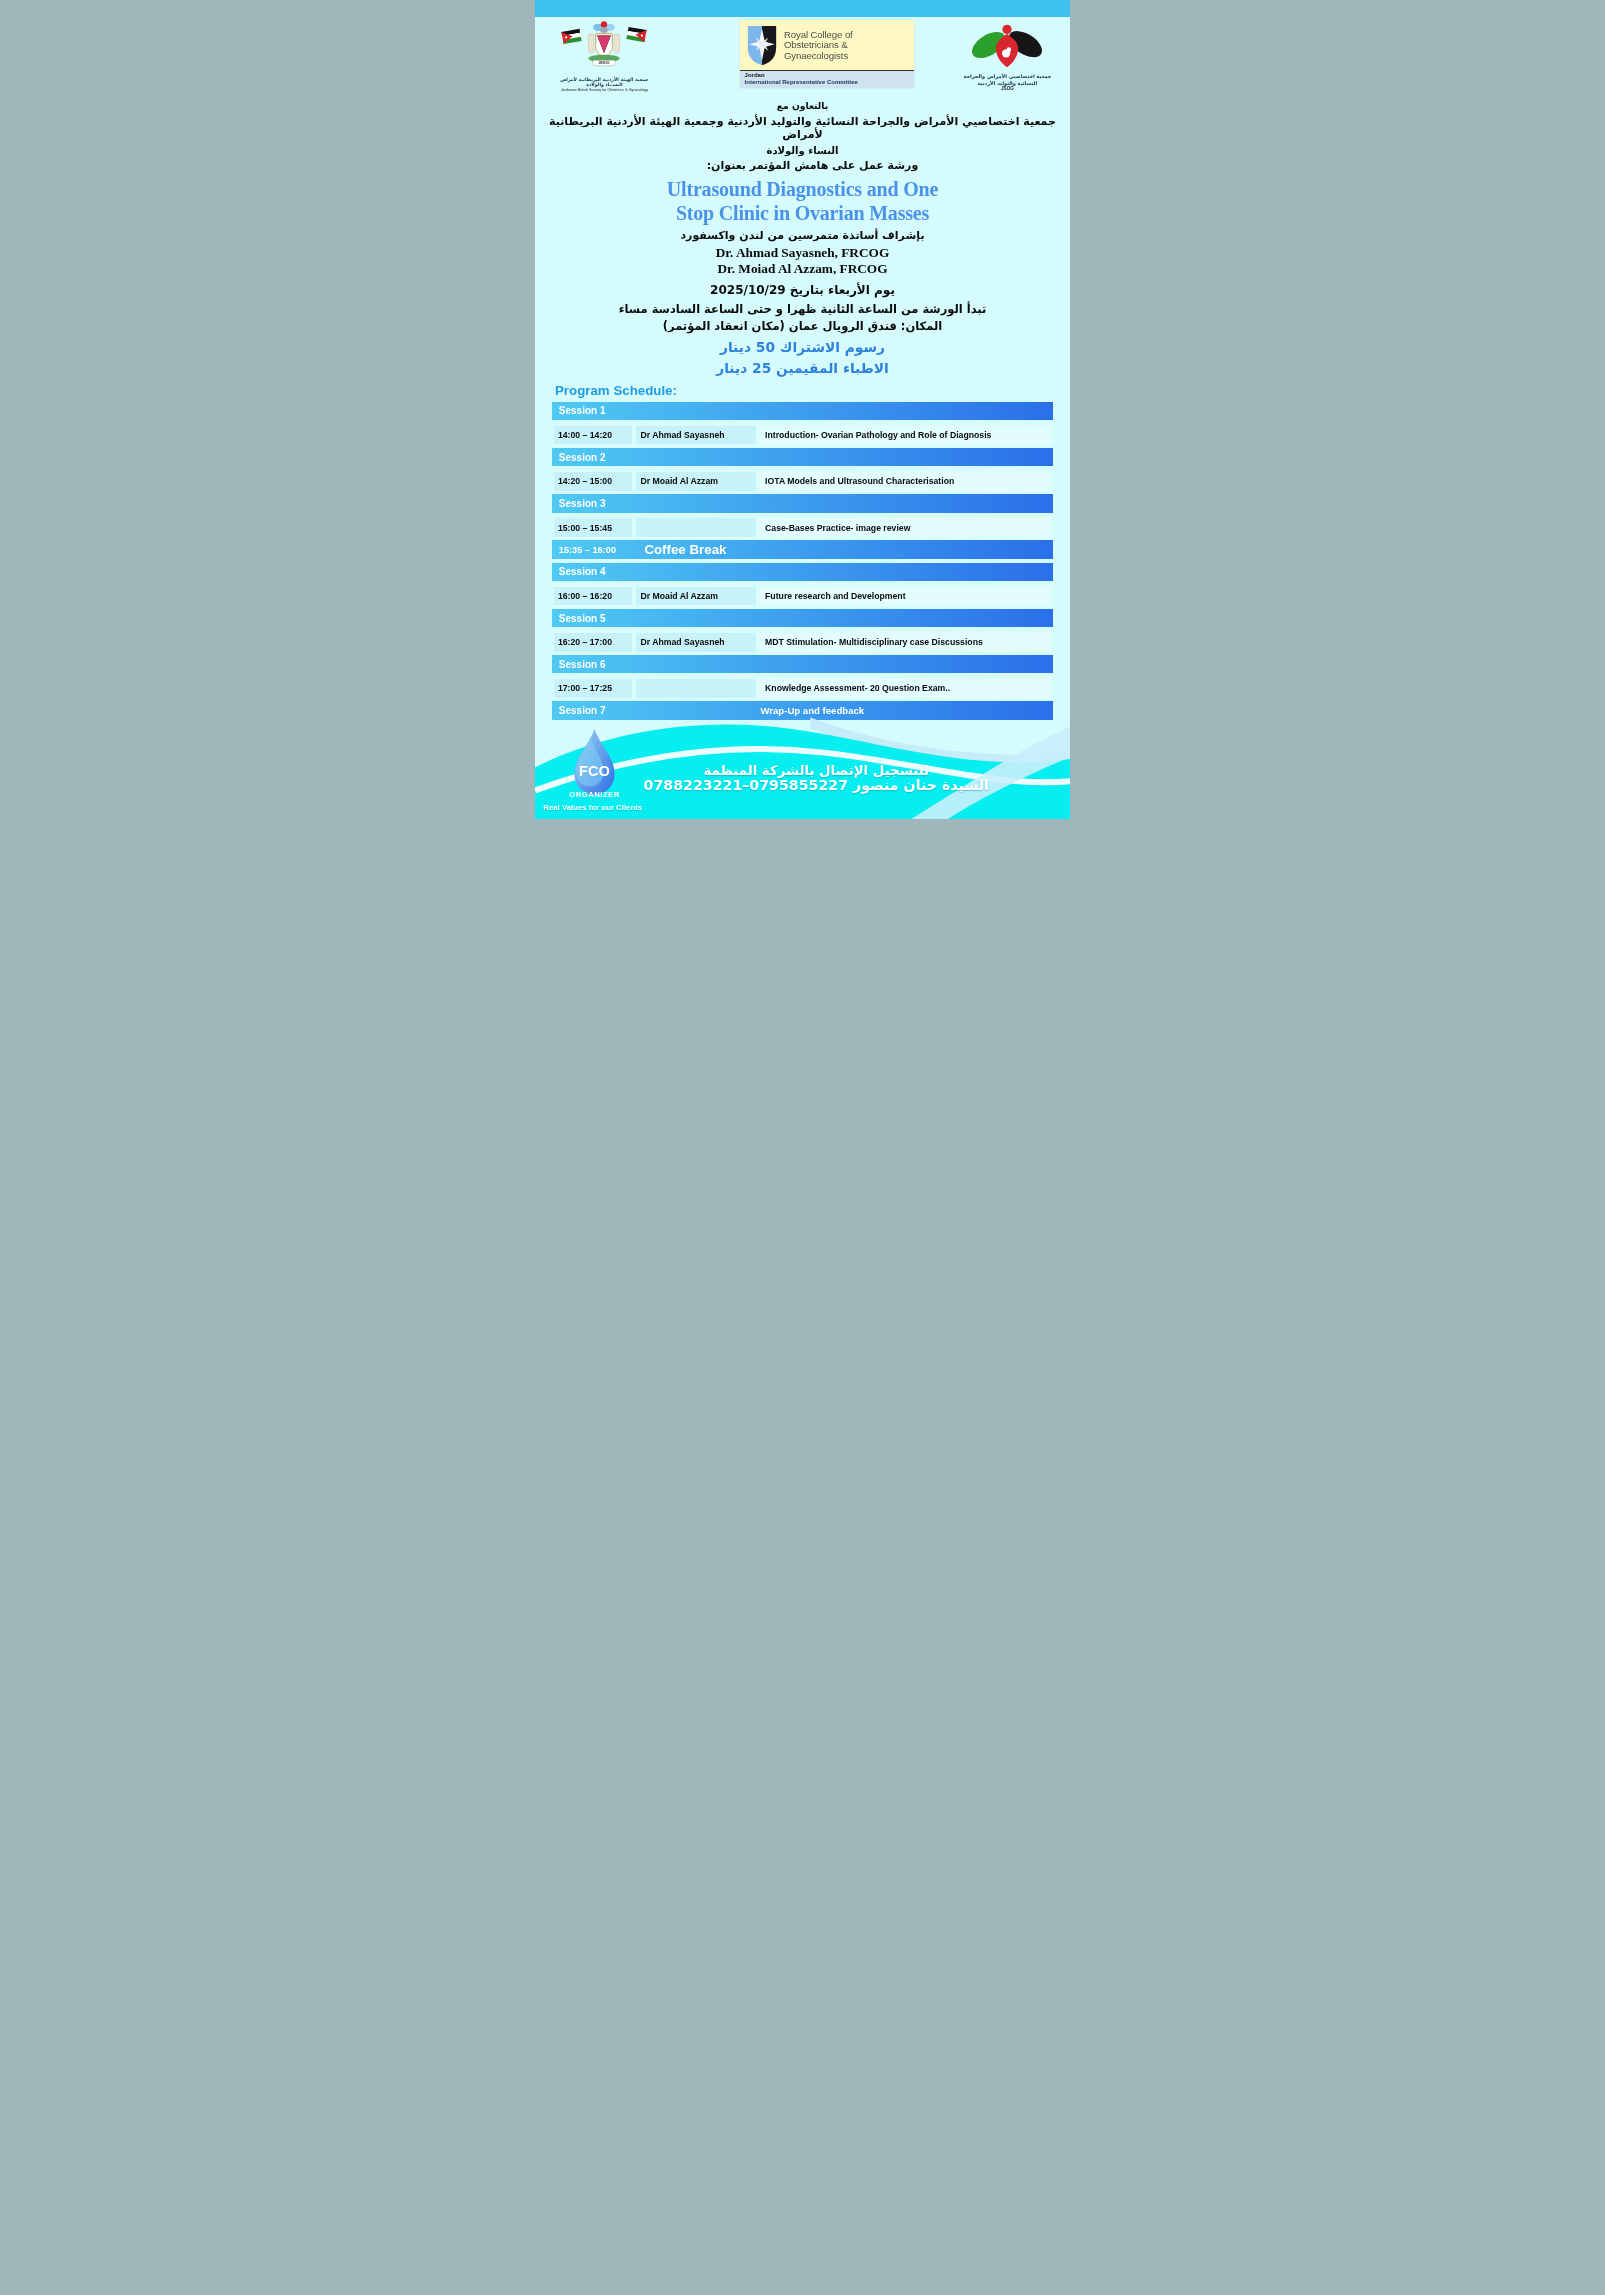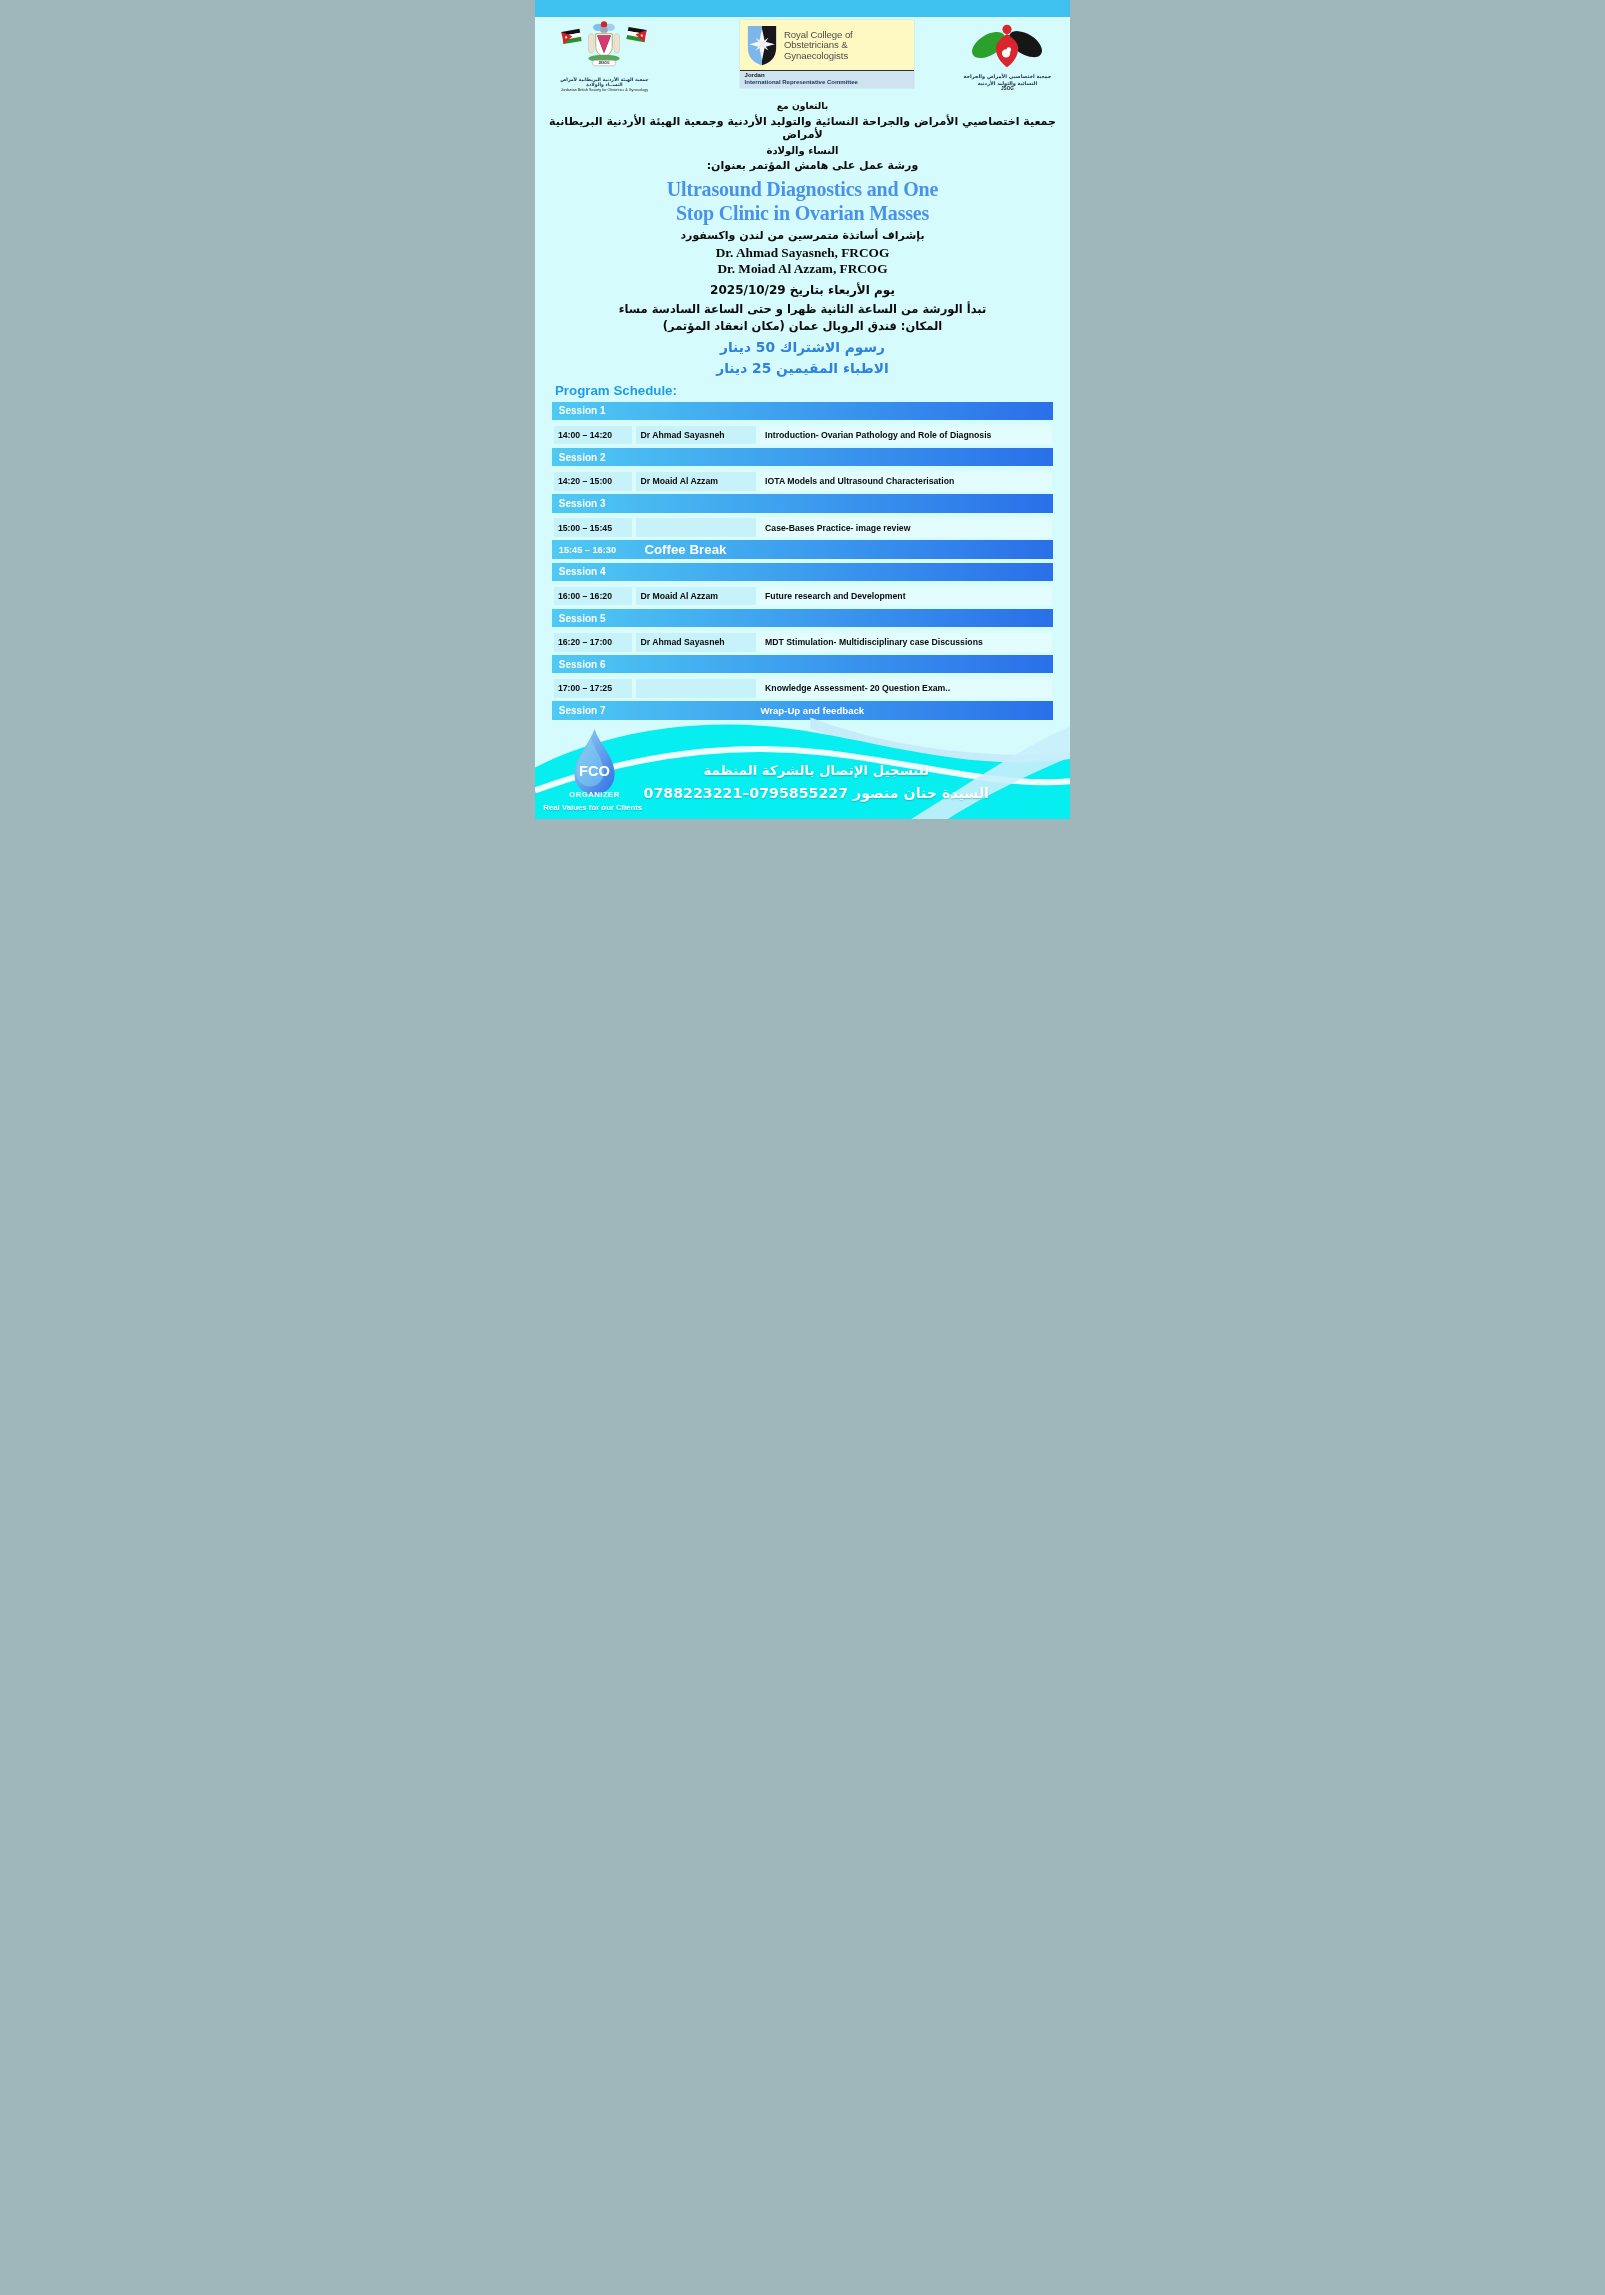--- a/index.html
+++ b/index.html
@@ -52,21 +52,21 @@
   .cell.speaker{width:120px;background:var(--cell-bg,#c8f2fa);padding:0 4.6px;}
   .cell.topic{flex:1;background:var(--cell-topic-bg,#e3fdfe);padding:0 5.5px;}
   
   .footer{position:absolute;left:0;right:0;bottom:0;height:106px;}
   .footer svg.waves{position:absolute;inset:0;width:100%;height:100%;}
   .fco{position:absolute;left:29px;top:15.6px;width:61px;text-align:center;}
   .fco-tagline{position:absolute;left:8.3px;top:90px;width:129px;color:#fff;font-weight:bold;font-size:7.8px;
                text-align:left;text-shadow:0 0.5px 0.9px rgba(0,130,150,.4);}
   .contact1{position:absolute;top:50px;left:27.5px;right:0;text-align:center;color:#fff;font-size:13.3px;
             text-shadow:0 0.9px 1.4px rgba(0,130,150,.45);}
-  .contact2{position:absolute;top:72px;left:27.5px;right:0;text-align:center;color:#fff;font-size:14.2px;
+  .contact2{position:absolute;top:64px;left:27.5px;right:0;text-align:center;color:#fff;font-size:14.2px;
             text-shadow:0 0.9px 1.4px rgba(0,130,150,.45);}
 </style>
 </head>
 <body>
 
 <div class="poster">
   <div class="top-strip"></div>
 
   <div class="logos">
 
@@ -188,21 +188,21 @@
       </div>
       <div class="bar">
         <span>Session 3</span>
       </div>
       <div class="row">
         <div class="cell time">15:00 – 15:45</div>
         <div class="cell speaker"></div>
         <div class="cell topic">Case-Bases Practice- image review</div>
       </div>
       <div class="bar break">
-        <span class="break-time">15:45 – 16:30</span>
+        <span class="break-time">15:35 – 16:00</span>
         <span class="break-label">Coffee Break</span>
       </div>
       <div class="bar">
         <span>Session 4</span>
       </div>
       <div class="row">
         <div class="cell time">16:00 – 16:20</div>
         <div class="cell speaker">Dr Moaid Al Azzam</div>
         <div class="cell topic">Future research and Development</div>
       </div>

